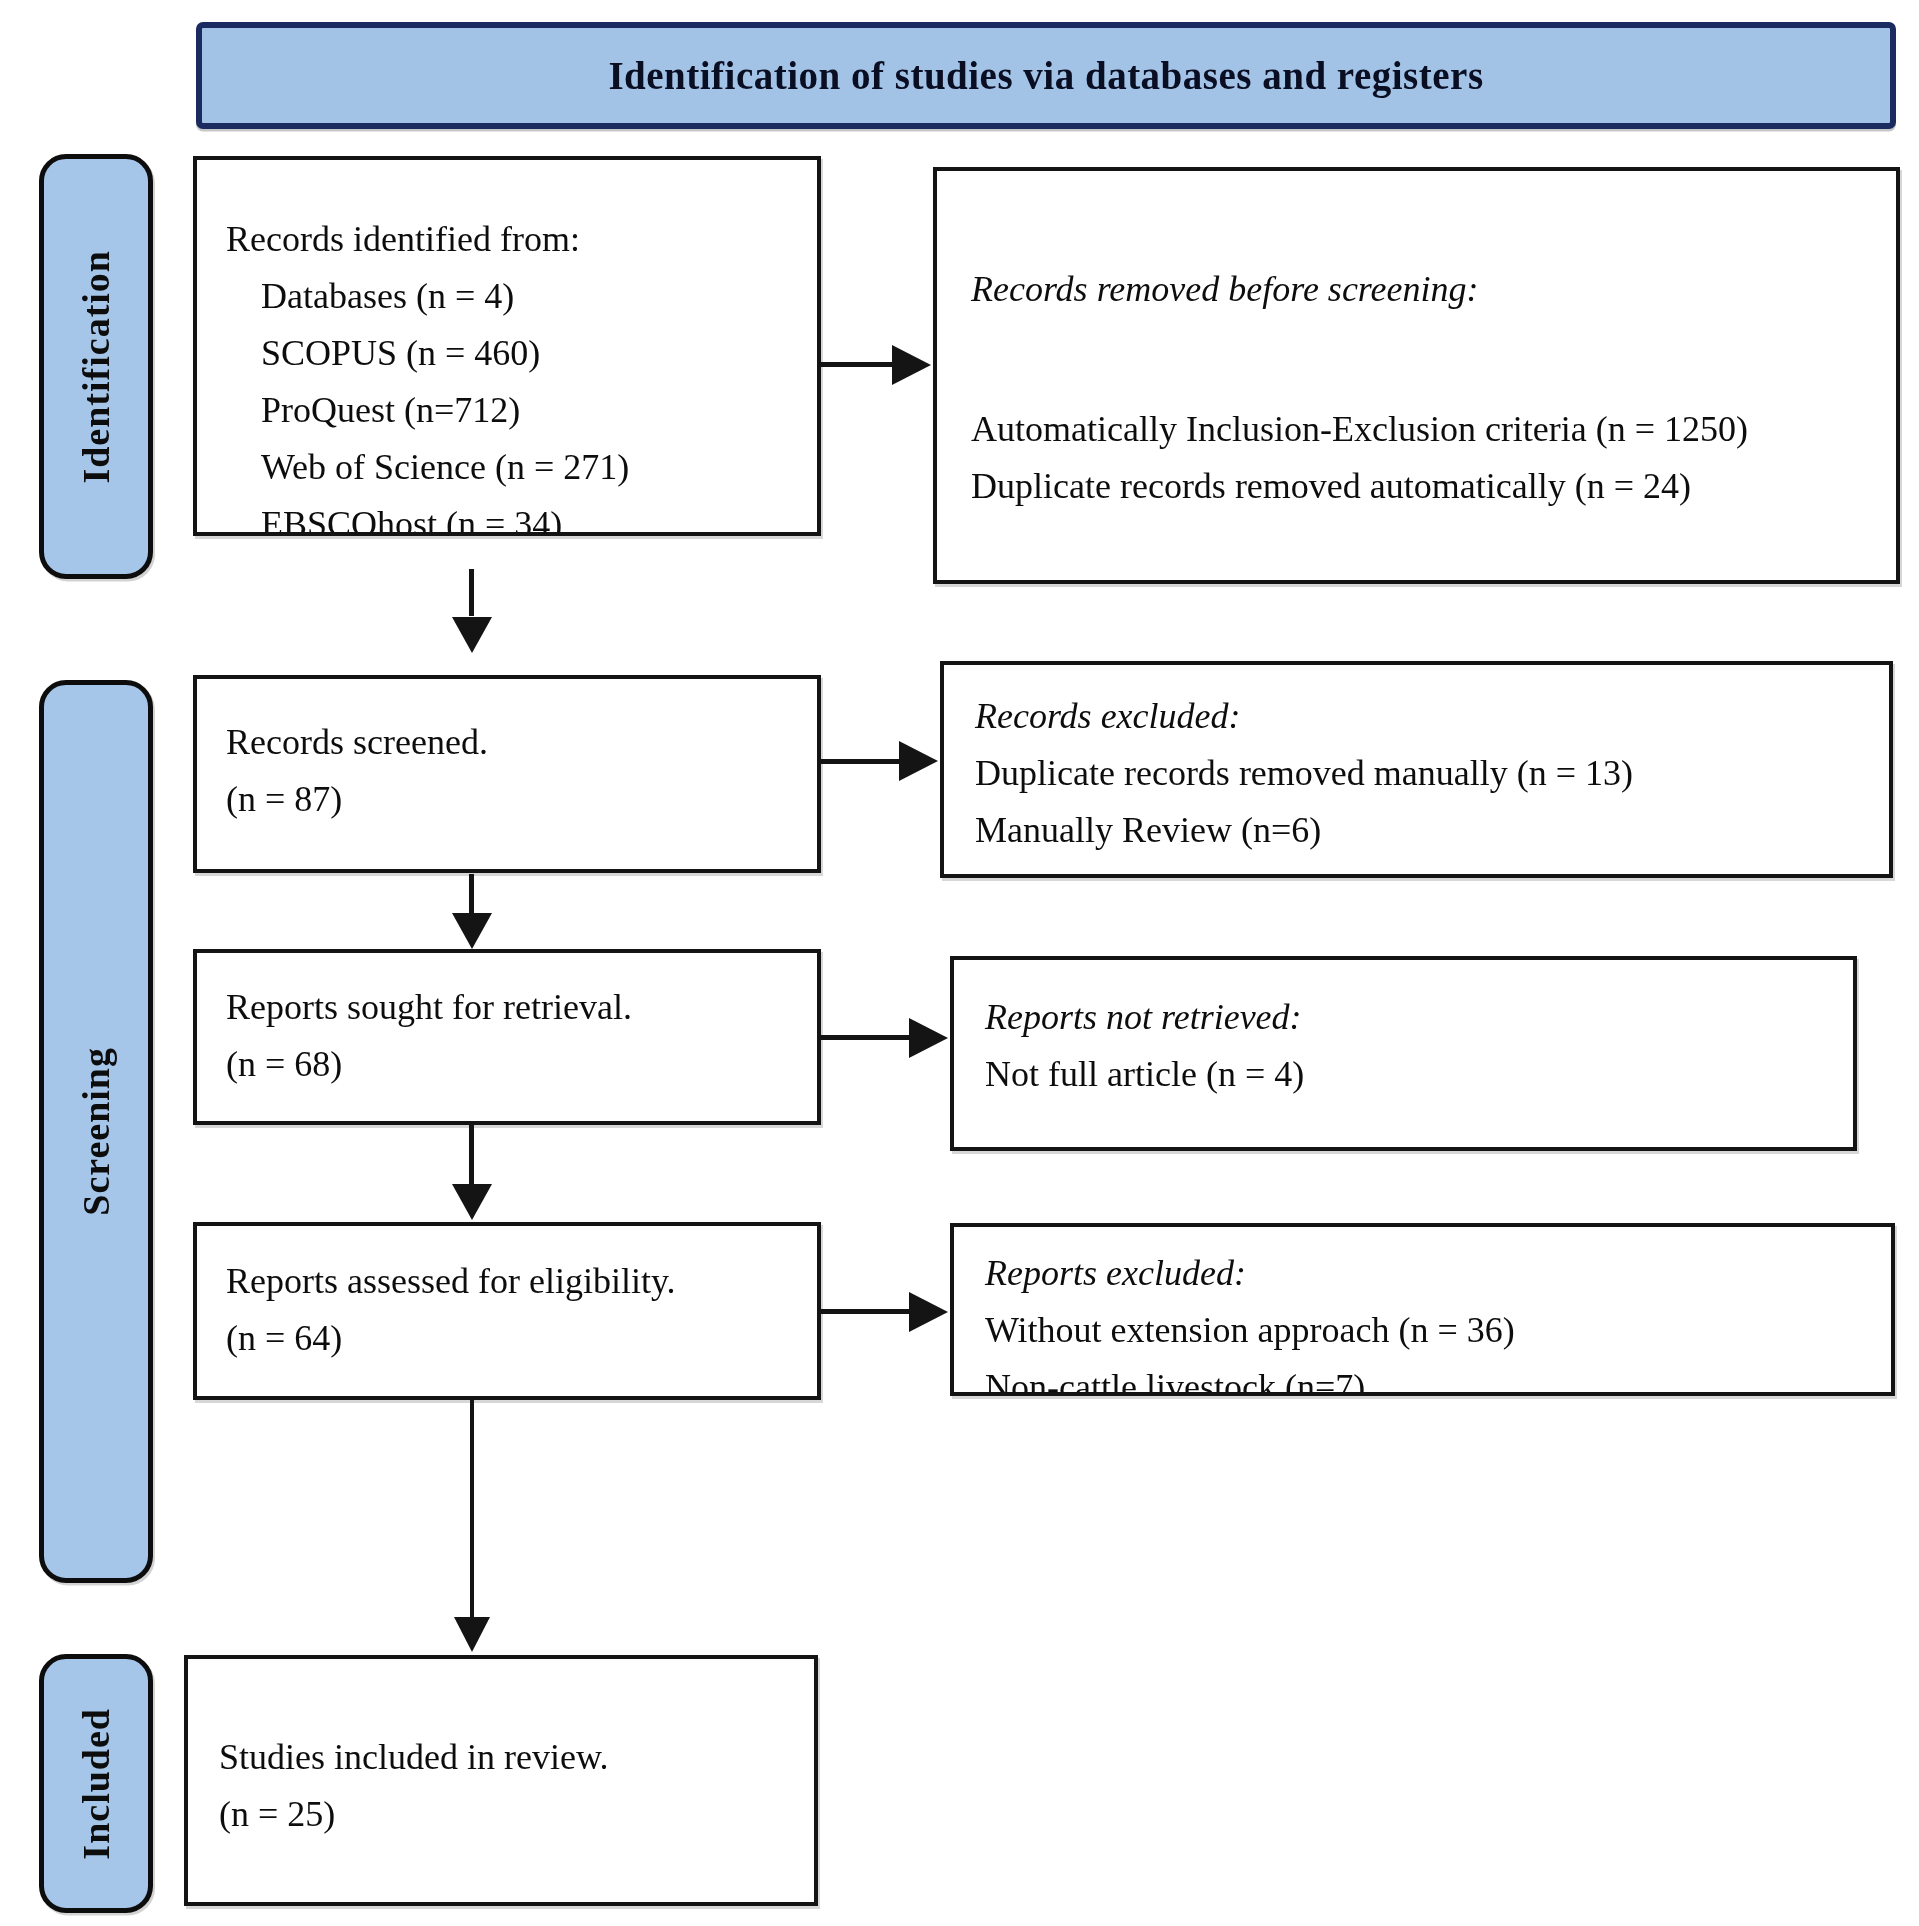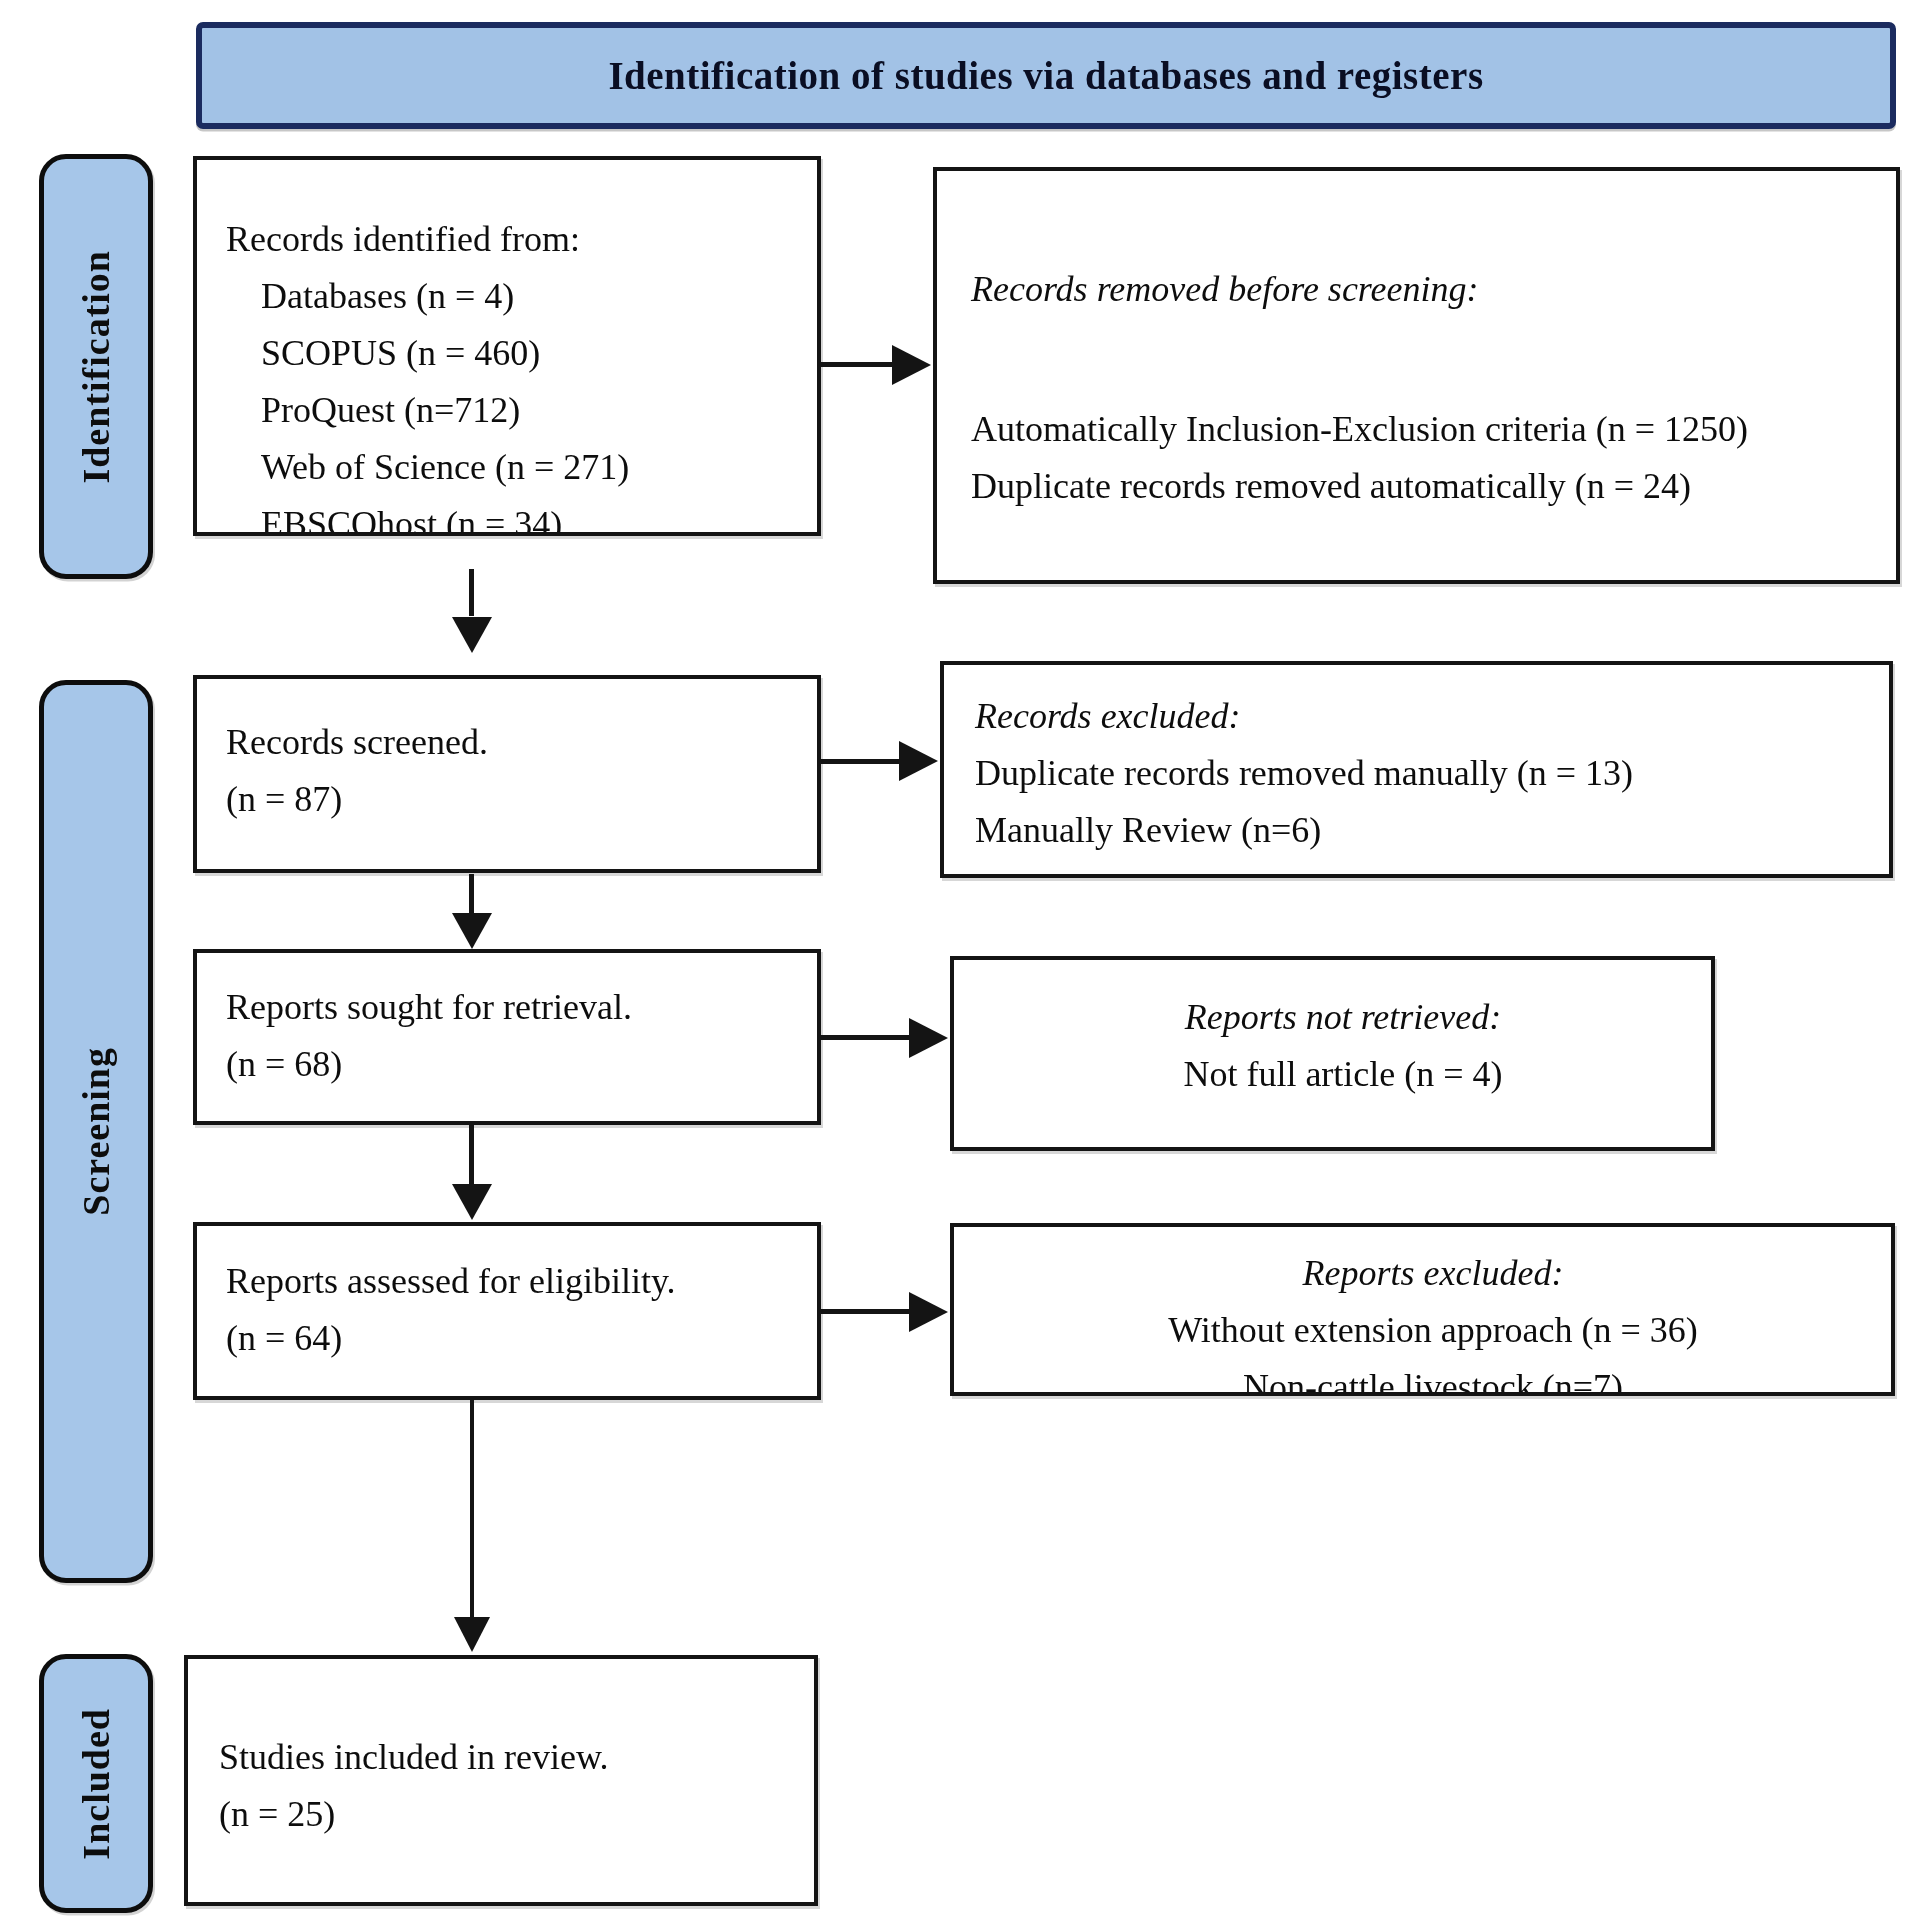--- a/index.html
+++ b/index.html
@@ -41,23 +41,23 @@
   }
   .fbox .ital{font-style:italic;}
   .indent{margin-left:35px;}
 
   #box-identified{left:193px;top:156px;width:628px;height:380px;padding:51px 15px 0 29px;}
   #box-removed{left:933px;top:167px;width:967px;height:417px;padding:90px 10px 0 34px;}
   #box-removed .ital{margin-bottom:83px;}
   #box-screened{left:193px;top:675px;width:628px;height:198px;padding:35px 15px 0 29px;}
   #box-records-excluded{left:940px;top:661px;width:953px;height:217px;padding:23px 10px 0 31px;}
   #box-sought{left:193px;top:949px;width:628px;height:176px;padding:26px 15px 0 29px;}
-  #box-not-retrieved{left:950px;top:956px;width:765px;height:195px;padding:29px 10px 0 31px;text-align:center;}
+  #box-not-retrieved{left:950px;top:956px;width:907px;height:195px;padding:29px 10px 0 31px;}
   #box-assessed{left:193px;top:1222px;width:628px;height:178px;padding:27px 15px 0 29px;}
-  #box-reports-excluded{left:950px;top:1223px;width:945px;height:173px;padding:18px 10px 0 31px;text-align:center;}
+  #box-reports-excluded{left:950px;top:1223px;width:945px;height:173px;padding:18px 10px 0 31px;}
   #box-included{left:184px;top:1655px;width:634px;height:251px;padding:70px 15px 0 31px;}
 
   
   .stem-v{position:absolute;width:5px;background:#141414;}
   .stem-h{position:absolute;height:5px;background:#141414;}
   .head-down{position:absolute;width:0;height:0;border-left:20px solid transparent;border-right:20px solid transparent;border-top:36px solid #141414;}
   .head-right{position:absolute;width:0;height:0;border-top:20px solid transparent;border-bottom:20px solid transparent;border-left:39px solid #141414;}
 </style>
 </head>
 <body>

